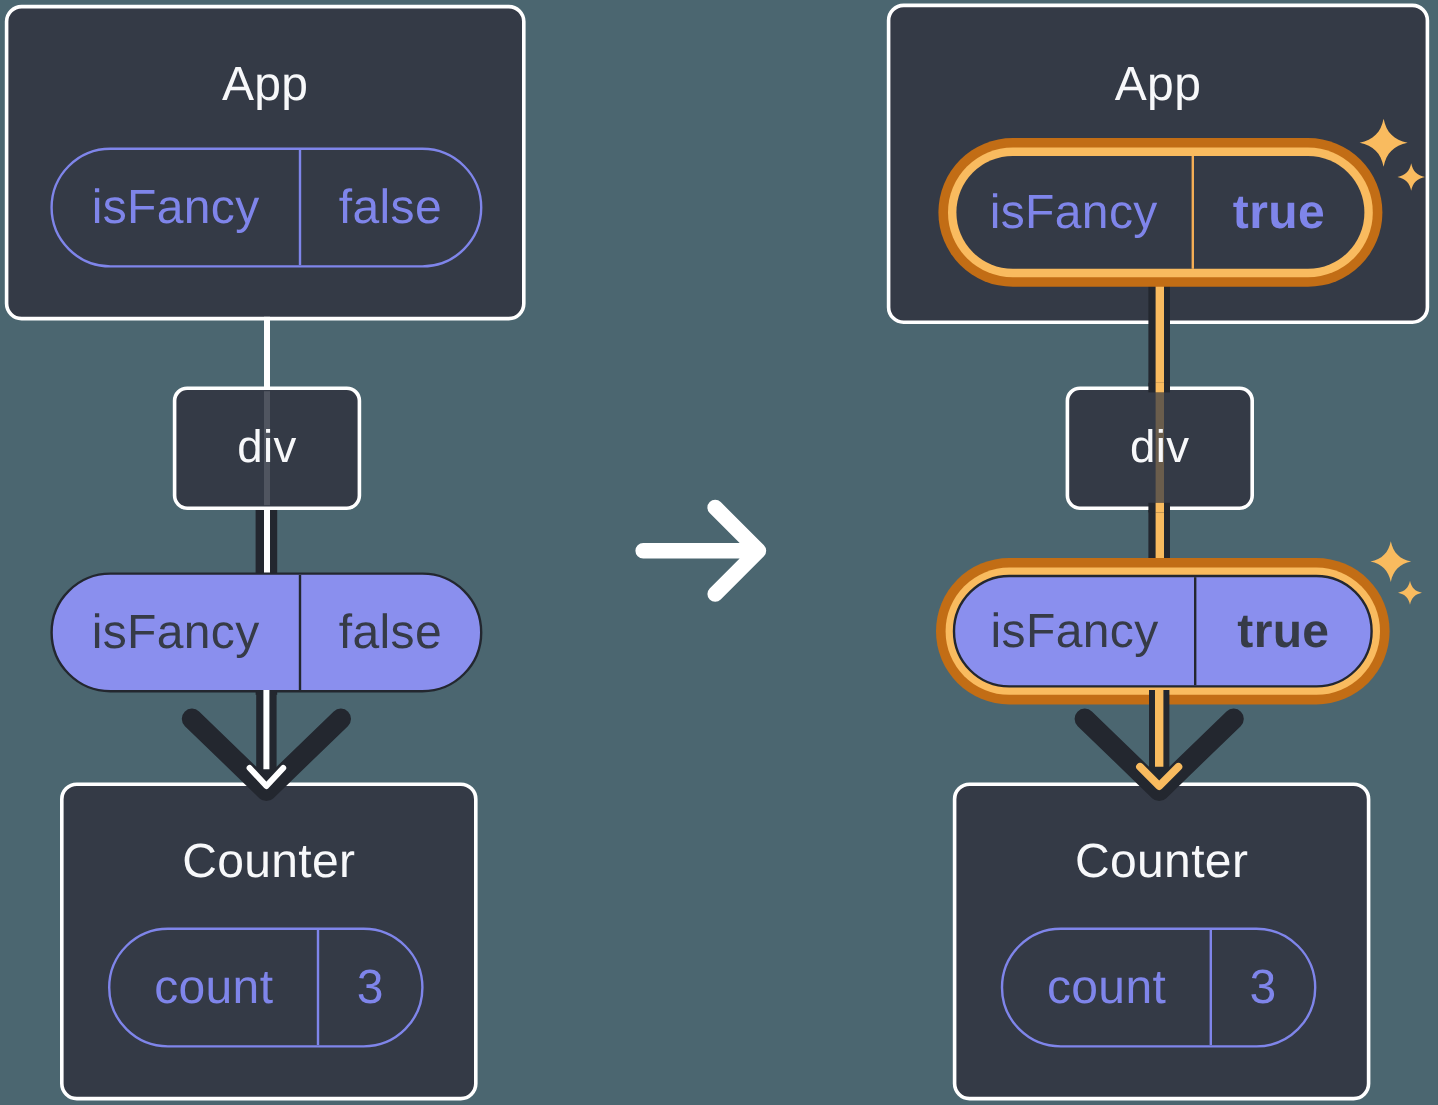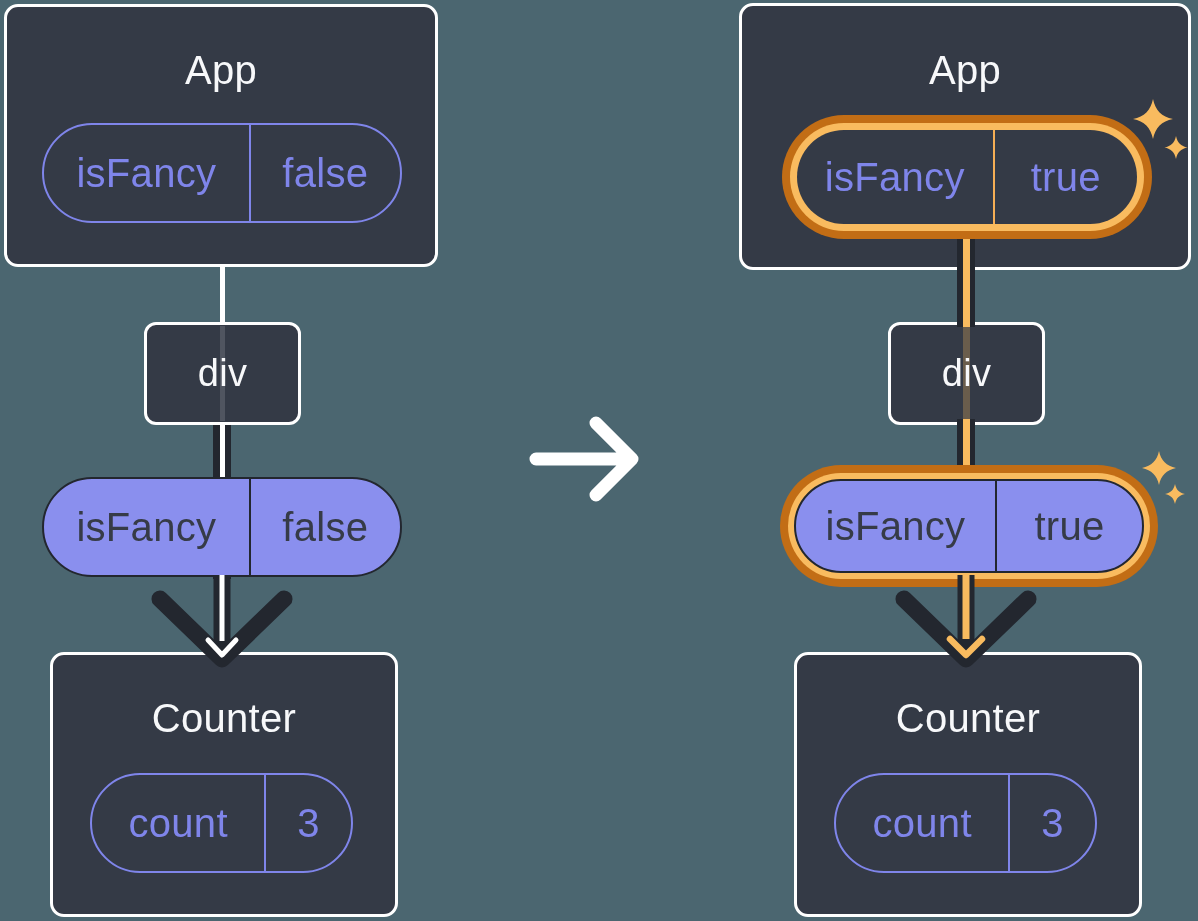--- a/index.html
+++ b/index.html
@@ -23,21 +23,21 @@
     font-size:40px;letter-spacing:.3px;
   }
   .pill .seg{display:flex;align-items:center;justify-content:center;}
   .seg-name{flex:0 0 57.5%;}
   .seg-value{flex:1 1 auto;}
   .outline-pill{border:2.5px solid #7F85EA;color:#7F85EA;background:transparent;}
   .outline-pill .seg-value{border-left:2.5px solid #7F85EA;}
   .solid-pill{background:#8A8FEE;border:2.5px solid #23272F;color:#363B47;}
   .solid-pill .seg-value{border-left:2.5px solid #23272F;}
   .count-pill .seg-name{flex:0 0 66.5%;}
-  .bold-val{font-weight:400;}
+  .bold-val{font-weight:700;}
   
   .dark-line{background:#23272F;}
   .white-line{background:#FFFFFF;}
   .orange-line{background:#F9BB5F;}
   
   .ring-outer{background:#C26D15;border-radius:62px;}
   .ring-mid{position:absolute;inset:8px;background:#F9BB5F;border-radius:54px;}
   .ring-core{position:absolute;inset:15px;background:#343A46;border-radius:47px;
     display:flex;align-items:stretch;color:#7F85EA;font-size:40px;letter-spacing:.3px;}
   .ring-core .seg{display:flex;align-items:center;justify-content:center;}

